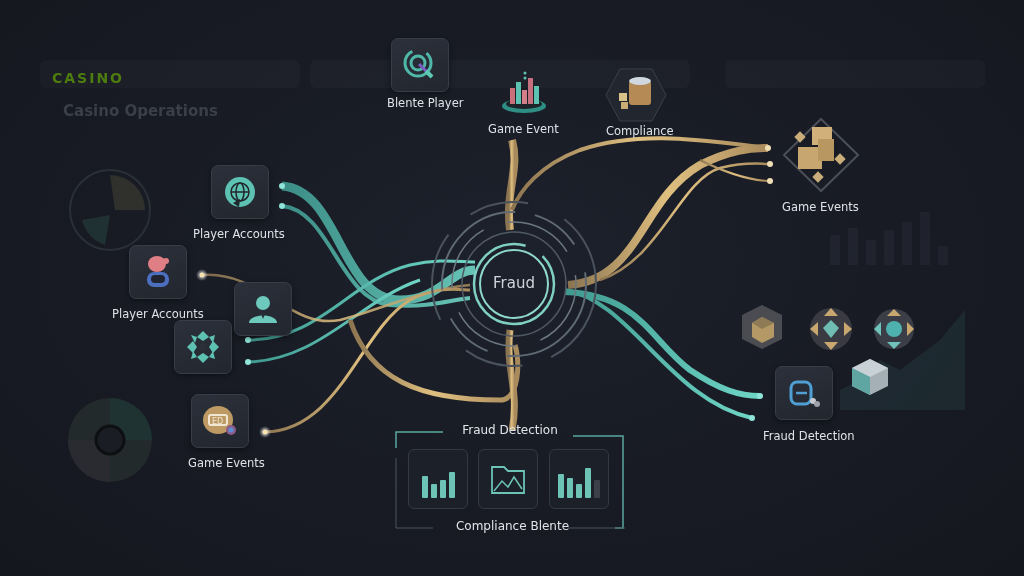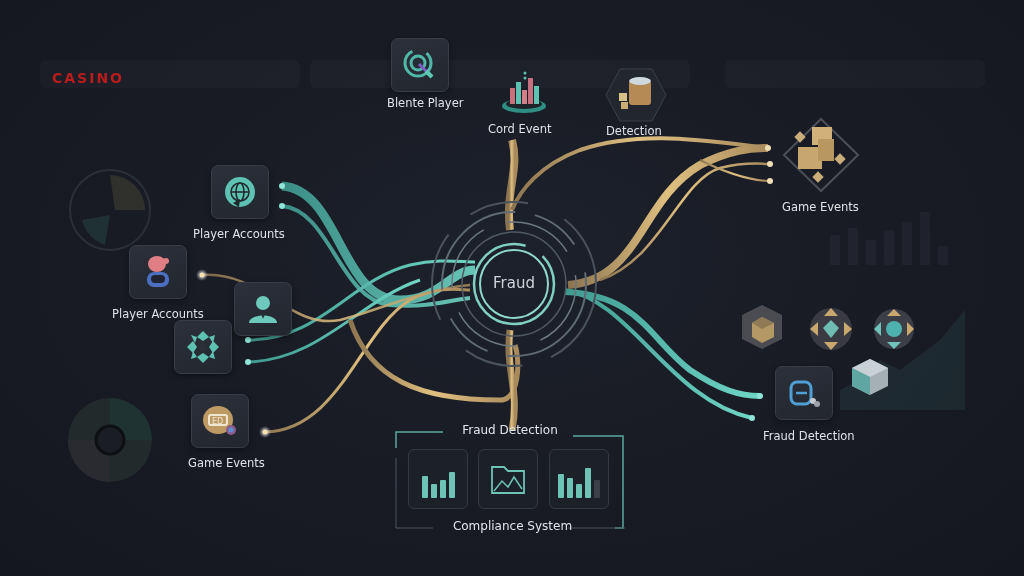--- a/index.html
+++ b/index.html
@@ -3,21 +3,21 @@
 <meta charset="utf-8">
 <style>
   html, body { margin:0; padding:0; }
   body {
     width:1024px; height:576px; overflow:hidden; position:relative;
     background: radial-gradient(ellipse at 50% 45%, #1d212b 0%, #181b24 55%, #14171e 100%);
     font-family: "DejaVu Sans", "Liberation Sans", sans-serif;
     color:#d9dde3;
   }
   .bgpanel { position:absolute; background:rgba(255,255,255,0.025); border-radius:6px; }
-  .bg-brand { position:absolute; left:52px; top:70px; font-size:14px; letter-spacing:2px; color:#b91c1c; font-weight:bold; }
+  .bg-brand { position:absolute; left:52px; top:70px; font-size:14px; letter-spacing:2px; color:#4d7c0f; font-weight:bold; }
   .bg-title { position:absolute; left:63px; top:102px; font-size:15px; color:#3a3f48; font-weight:bold; }
   .bg-bar { position:absolute; background:rgba(130,140,160,0.08); border-radius:2px 2px 0 0; }
   .layer { position:absolute; left:0; top:0; width:1024px; height:576px; }
   .node { position:absolute; }
   .tile {
     position:absolute; width:56px; height:52px; border-radius:7px;
     background:linear-gradient(160deg,#2b303a,#22262f);
     border:1px solid #373c47; box-shadow:0 2px 6px rgba(0,0,0,0.4);
     display:flex; align-items:center; justify-content:center;
   }
@@ -33,20 +33,21 @@
   .mini .b { width:6px; background:#6cc3b6; border-radius:1px; }
 </style>
 </head>
 <body>
 
 <div class="layer">
   <div class="bgpanel" style="left:40px;top:60px;width:260px;height:28px;"></div>
   <div class="bgpanel" style="left:310px;top:60px;width:380px;height:28px;"></div>
   <div class="bgpanel" style="left:725px;top:60px;width:260px;height:28px;"></div>
   <div class="bg-brand">CASINO</div>
+  <div class="bg-title">Casino Operations</div>
   <svg style="position:absolute;left:60px;top:160px;" width="100" height="100">
     <circle cx="50" cy="50" r="40" fill="none" stroke="#2a2f38" stroke-width="2"></circle>
     <path d="M50 15 A35 35 0 0 1 85 50 L55 50 Z" fill="#3b3a30" opacity="0.7"></path>
     <path d="M22 60 A35 35 0 0 0 45 85 L50 55 Z" fill="#233a3a" opacity="0.7"></path>
   </svg>
   <svg style="position:absolute;left:60px;top:390px;" width="100" height="100">
     <circle cx="50" cy="50" r="42" fill="#232a2c"></circle>
     <path d="M50 8 A42 42 0 0 1 92 50 L50 50 Z" fill="#1f3333"></path>
     <path d="M50 92 A42 42 0 0 1 8 50 L50 50 Z" fill="#2a2b30"></path>
     <circle cx="50" cy="50" r="14" fill="#1a1d24" stroke="#0e0f12" stroke-width="3"></circle>
@@ -145,32 +146,32 @@
     <ellipse cx="26" cy="36" rx="22" ry="7" fill="#2f8e84"></ellipse>
     <ellipse cx="26" cy="34" rx="18" ry="5" fill="#1e2229"></ellipse>
     <rect x="12" y="18" width="5" height="16" fill="#c9707a"></rect>
     <rect x="18" y="12" width="5" height="22" fill="#5ec2b3"></rect>
     <rect x="24" y="20" width="5" height="14" fill="#d27f8a"></rect>
     <rect x="30" y="8" width="5" height="26" fill="#c4707f"></rect>
     <rect x="36" y="16" width="5" height="18" fill="#5ec2b3"></rect>
     <circle cx="27" cy="3" r="1.5" fill="#5ec2b3"></circle>
       <circle cx="27" cy="8" r="1.5" fill="#5ec2b3"></circle>
   </svg>
-  <div class="label" style="left:488px;top:122px;">Cord Event</div>
+  <div class="label" style="left:488px;top:122px;">Game Event</div>
 </div>
 
 <div class="node">
   <svg style="position:absolute;left:605px;top:67px;" width="62" height="56">
     <polygon points="15,2 47,2 61,28 47,54 15,54 1,28" fill="#22262e" stroke="#3a3f49" stroke-width="1"></polygon>
     <rect x="24" y="14" width="22" height="24" rx="3" fill="#b58a55"></rect>
     <ellipse cx="35" cy="14" rx="11" ry="4" fill="#cfd8de"></ellipse>
     <rect x="14" y="26" width="8" height="8" fill="#d9c18a"></rect>
     <rect x="16" y="35" width="7" height="7" fill="#c9ad75"></rect>
   </svg>
-  <div class="label" style="left:606px;top:124px;">Detection</div>
+  <div class="label" style="left:606px;top:124px;">Compliance</div>
 </div>
 
 <div class="node">
   <div class="tile" style="left:211px;top:165px;">
     <svg width="34" height="34">
         <circle cx="17" cy="17" r="15" fill="#5ec2b3"></circle>
         <circle cx="17" cy="17" r="9" fill="none" stroke="#20262d" stroke-width="1.5"></circle>
         <line x1="8" y1="17" x2="26" y2="17" stroke="#20262d" stroke-width="1.5"></line>
         <ellipse cx="17" cy="17" rx="4" ry="9" fill="none" stroke="#20262d" stroke-width="1.5"></ellipse>
         <path d="M10 28 L17 24 L16 32 Z" fill="#20262d"></path>
@@ -310,14 +311,14 @@
         <path d="M4 28 L12 18 L18 24 L24 14 L32 26" fill="none" stroke="#6cc3b6" stroke-width="1.5"></path>
       </svg>
   </div>
   <div class="mini" style="left:549px;top:449px;">
     <div class="b" style="height:24px;"></div>
       <div class="b" style="height:20px;"></div>
       <div class="b" style="height:14px;"></div>
       <div class="b" style="height:30px;"></div>
       <div class="b" style="height:18px;background:#3b4049;"></div>
   </div>
-  <div class="bracket-sub">Compliance System</div>
+  <div class="bracket-sub">Compliance Blente</div>
 </div>
 
 </body></html>

